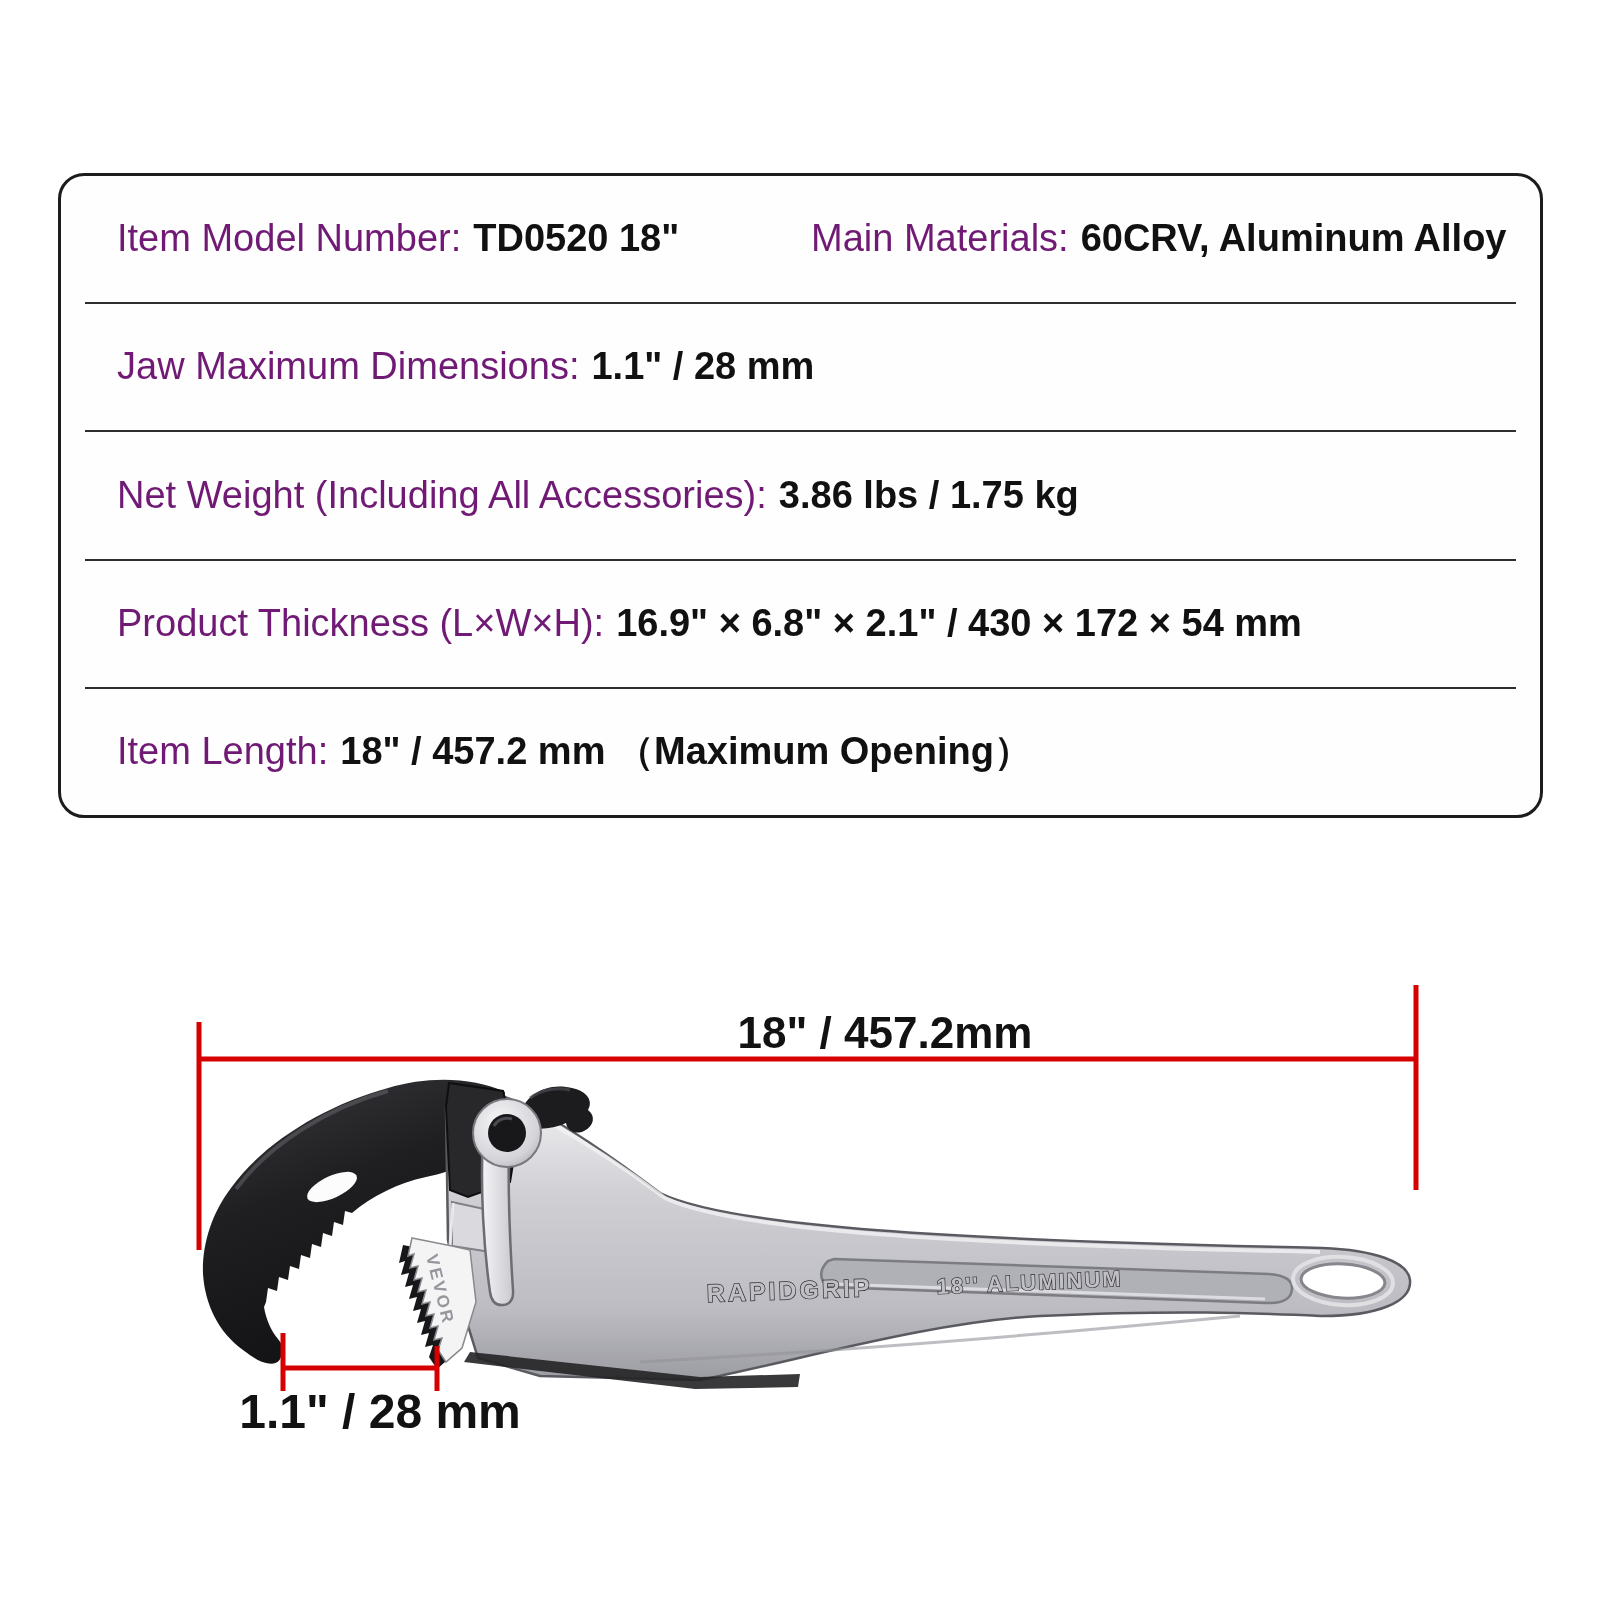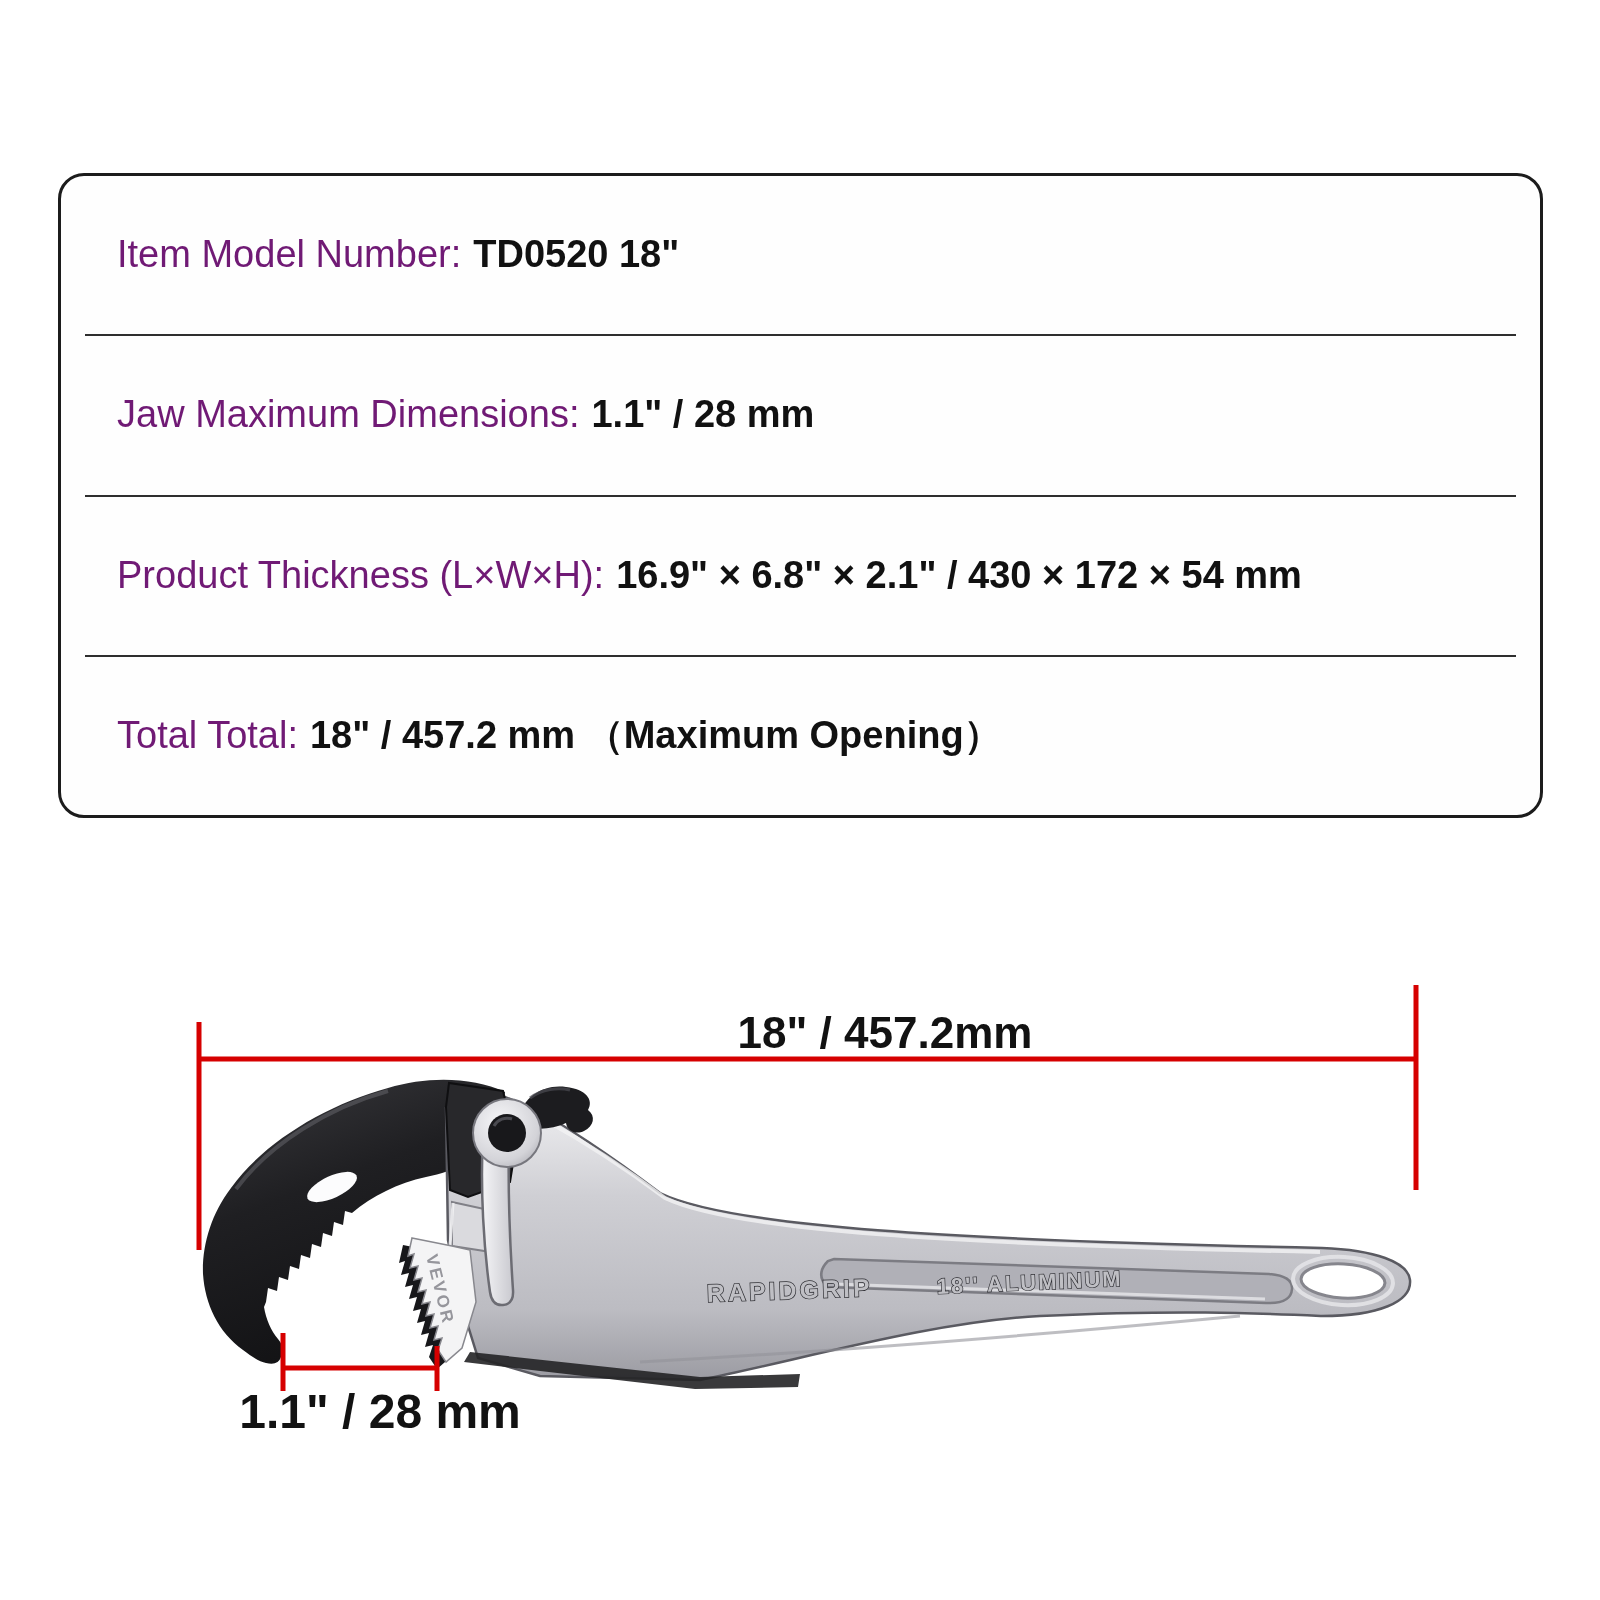--- a/index.html
+++ b/index.html
@@ -29,38 +29,46 @@
 </style>
 </head>
 <body>
 
 <div class="spec-table">
 
   <div class="spec-row">
     <div class="spec-cell">
       <span class="spec-label">Item Model Number:</span><span class="spec-value">TD0520 18"</span>
     </div>
+    <div class="spec-cell spec-cell-right">
+      <span class="spec-label">Main Materials:</span><span class="spec-value">60CRV, Aluminum Alloy</span>
+    </div>
   </div>
 
   <div class="spec-row">
     <div class="spec-cell">
       <span class="spec-label">Jaw Maximum Dimensions:</span><span class="spec-value">1.1" / 28 mm</span>
     </div>
   </div>
 
+  <div class="spec-row">
+    <div class="spec-cell">
+      <span class="spec-label">Net Weight (Including All Accessories):</span><span class="spec-value">3.86 lbs / 1.75 kg</span>
+    </div>
+  </div>
 
   <div class="spec-row">
     <div class="spec-cell">
       <span class="spec-label">Product Thickness (L×W×H):</span><span class="spec-value">16.9" × 6.8" × 2.1" / 430 × 172 × 54 mm</span>
     </div>
   </div>
 
   <div class="spec-row">
     <div class="spec-cell">
-      <span class="spec-label">Total Total:</span><span class="spec-value">18" / 457.2 mm （Maximum Opening）</span>
+      <span class="spec-label">Item Length:</span><span class="spec-value">18" / 457.2 mm （Maximum Opening）</span>
     </div>
   </div>
 </div>
 
 <div class="diagram">
 <svg width="1600" height="650" viewBox="0 0 1600 650">
   <defs>
     <linearGradient id="silverGrad" x1="0" y1="0" x2="0" y2="1">
       <stop offset="0" stop-color="#f0f0f2"></stop>
       <stop offset="0.35" stop-color="#cfcfd4"></stop>

